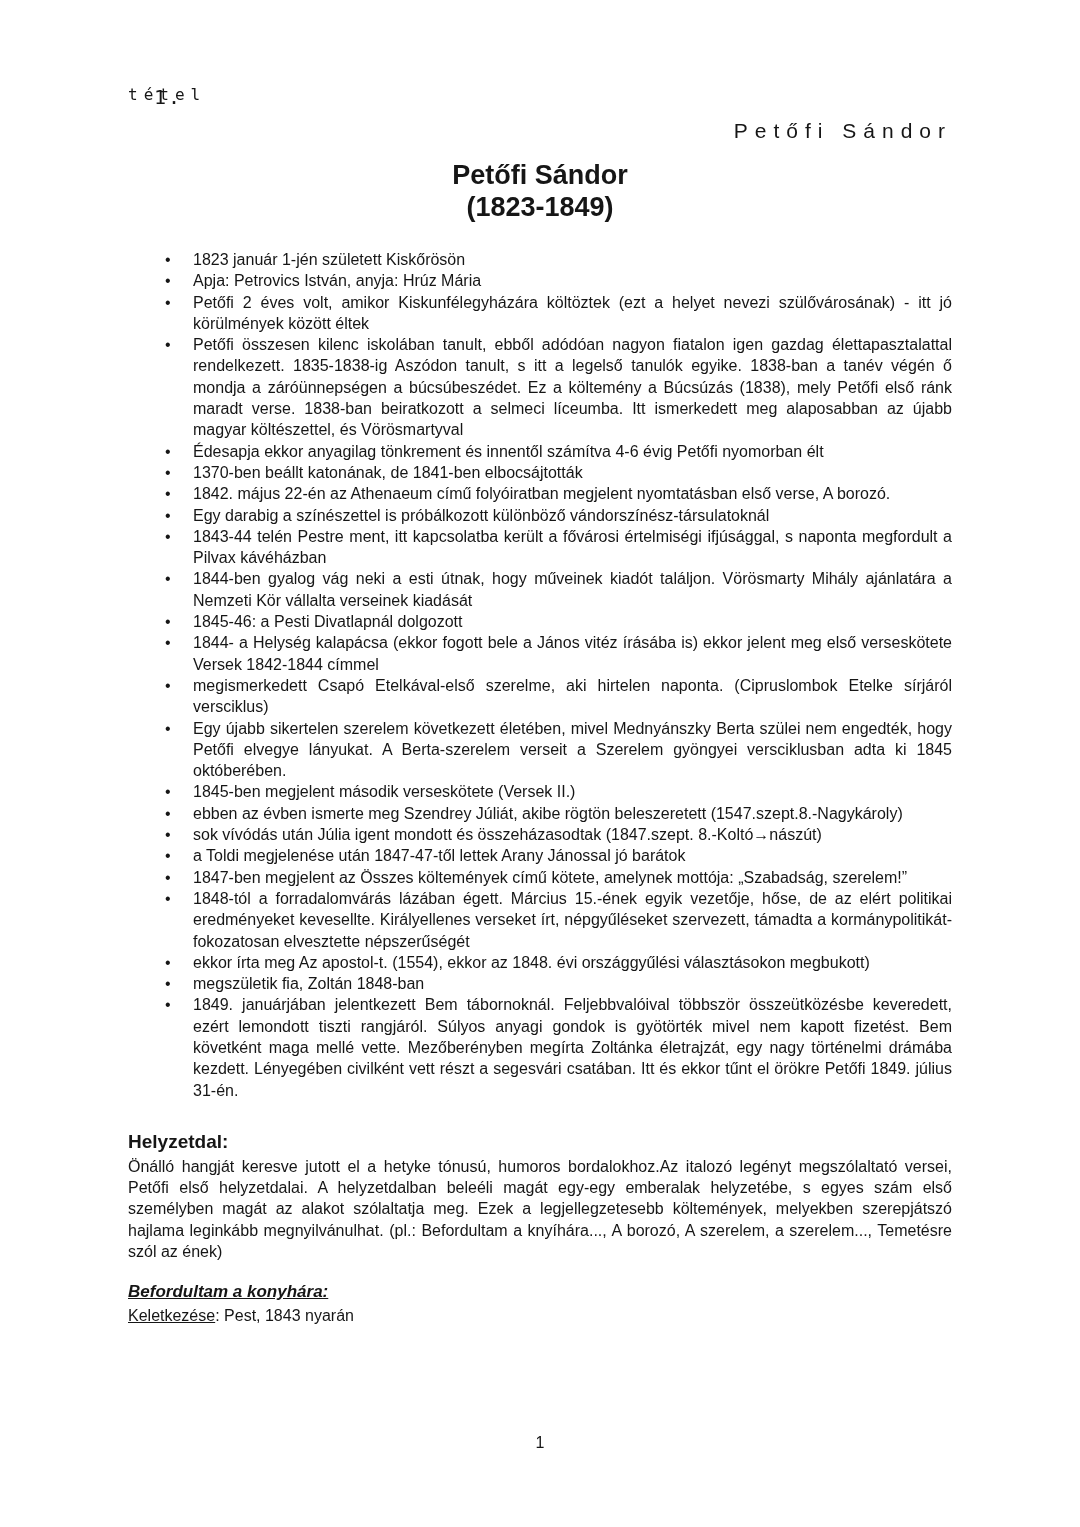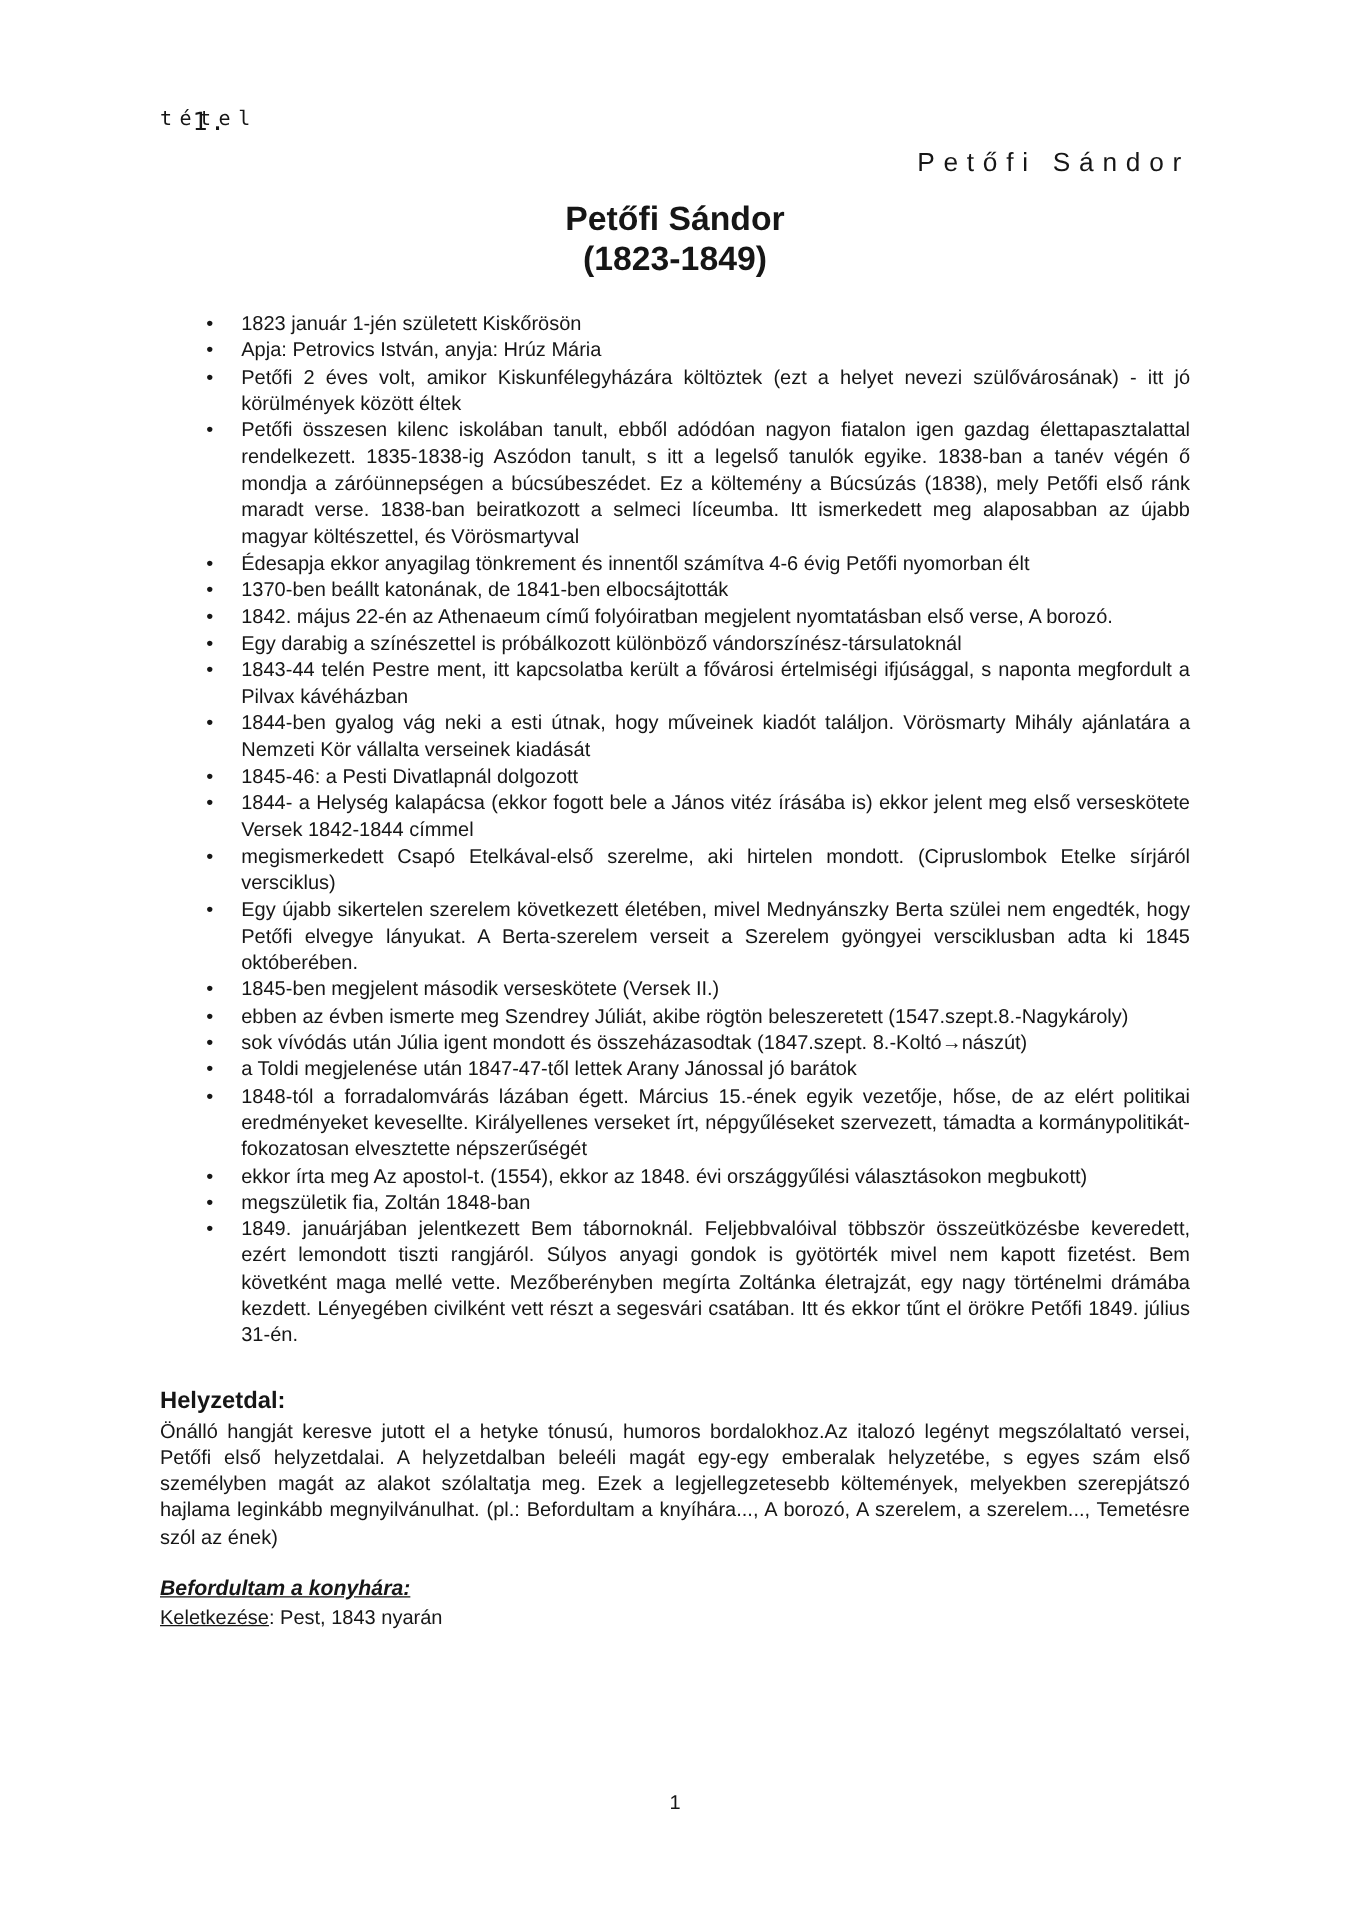--- a/index.html
+++ b/index.html
@@ -133,26 +133,27 @@
       <li>Petőfi 2 éves volt, amikor Kiskunfélegyházára költöztek (ezt a helyet nevezi szülővárosának) - itt jó körülmények között éltek</li>
       <li>Petőfi összesen kilenc iskolában tanult, ebből adódóan nagyon fiatalon igen gazdag élettapasztalattal rendelkezett. 1835-1838-ig Aszódon tanult, s itt a legelső tanulók egyike. 1838-ban a tanév végén ő mondja a záróünnepségen a búcsúbeszédet. Ez a költemény a Búcsúzás (1838), mely Petőfi első ránk maradt verse. 1838-ban beiratkozott a selmeci líceumba. Itt ismerkedett meg alaposabban az újabb magyar költészettel, és Vörösmartyval</li>
       <li>Édesapja ekkor anyagilag tönkrement és innentől számítva 4-6 évig Petőfi nyomorban élt</li>
       <li>1370-ben beállt katonának, de 1841-ben elbocsájtották</li>
       <li>1842. május 22-én az Athenaeum című folyóiratban megjelent nyomtatásban első verse, A borozó.</li>
       <li>Egy darabig a színészettel is próbálkozott különböző vándorszínész-társulatoknál</li>
       <li>1843-44 telén Pestre ment, itt kapcsolatba került a fővárosi értelmiségi ifjúsággal, s naponta megfordult a Pilvax kávéházban</li>
       <li>1844-ben gyalog vág neki a esti útnak, hogy műveinek kiadót találjon. Vörösmarty Mihály ajánlatára a Nemzeti Kör vállalta verseinek kiadását</li>
       <li>1845-46: a Pesti Divatlapnál dolgozott</li>
       <li>1844- a Helység kalapácsa (ekkor fogott bele a János vitéz írásába is) ekkor jelent meg első verseskötete Versek 1842-1844 címmel</li>
-      <li>megismerkedett Csapó Etelkával-első szerelme, aki hirtelen mondott. (Cipruslombok Etelke sírjáról versciklus)</li>
+      <li>megismerkedett Csapó Etelkával-első szerelme, aki hirtelen naponta. (Cipruslombok Etelke sírjáról versciklus)</li>
       <li>Egy újabb sikertelen szerelem következett életében, mivel Mednyánszky Berta szülei nem engedték, hogy Petőfi elvegye lányukat. A Berta-szerelem verseit a Szerelem gyöngyei versciklusban adta ki 1845 októberében.</li>
       <li>1845-ben megjelent második verseskötete (Versek II.)</li>
       <li>ebben az évben ismerte meg Szendrey Júliát, akibe rögtön beleszeretett (1547.szept.8.-Nagykároly)</li>
       <li>sok vívódás után Júlia igent mondott és összeházasodtak (1847.szept. 8.-Koltó→nászút)</li>
       <li>a Toldi megjelenése után 1847-47-től lettek Arany Jánossal jó barátok</li>
+      <li>1847-ben megjelent az Összes költemények című kötete, amelynek mottója: „Szabadság, szerelem!”</li>
       <li>1848-tól a forradalomvárás lázában égett. Március 15.-ének egyik vezetője, hőse, de az elért politikai eredményeket kevesellte. Királyellenes verseket írt, népgyűléseket szervezett, támadta a kormánypolitikát-fokozatosan elvesztette népszerűségét</li>
       <li>ekkor írta meg Az apostol-t. (1554), ekkor az 1848. évi országgyűlési választásokon megbukott)</li>
       <li>megszületik fia, Zoltán 1848-ban</li>
       <li>1849. januárjában jelentkezett Bem tábornoknál. Feljebbvalóival többször összeütközésbe keveredett, ezért lemondott tiszti rangjáról. Súlyos anyagi gondok is gyötörték mivel nem kapott fizetést. Bem követként maga mellé vette. Mezőberényben megírta Zoltánka életrajzát, egy nagy történelmi drámába kezdett. Lényegében civilként vett részt a segesvári csatában. Itt és ekkor tűnt el örökre Petőfi 1849. július 31-én.</li>
     </ul>
 
   <div class="section-heading">Helyzetdal:</div>
   <div class="section-body">Önálló hangját keresve jutott el a hetyke tónusú, humoros bordalokhoz.Az italozó legényt megszólaltató versei, Petőfi első helyzetdalai. A helyzetdalban beleéli magát egy-egy emberalak helyzetébe, s egyes szám első személyben magát az alakot szólaltatja meg. Ezek a legjellegzetesebb költemények, melyekben szerepjátszó hajlama leginkább megnyilvánulhat. (pl.: Befordultam a knyíhára..., A borozó, A szerelem, a szerelem..., Temetésre szól az ének)</div>
 
   <div class="sub-heading">Befordultam a konyhára:</div>

